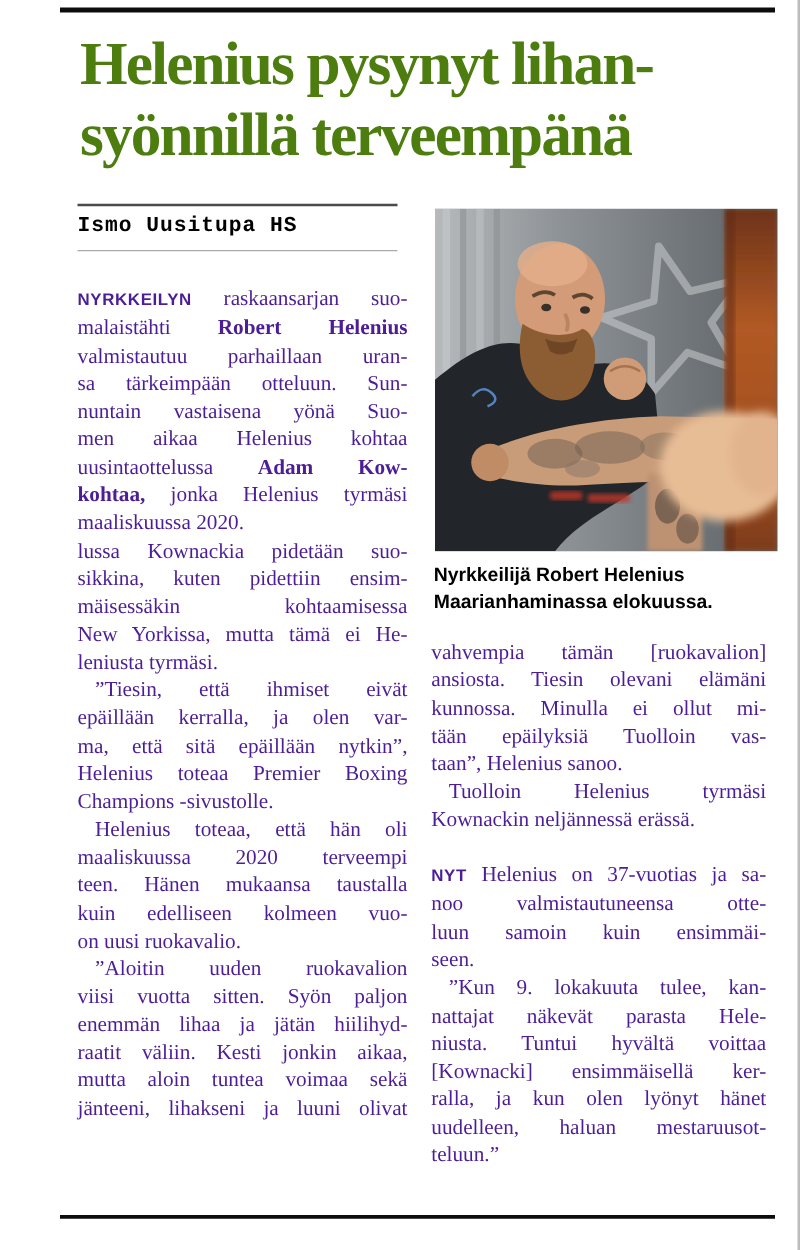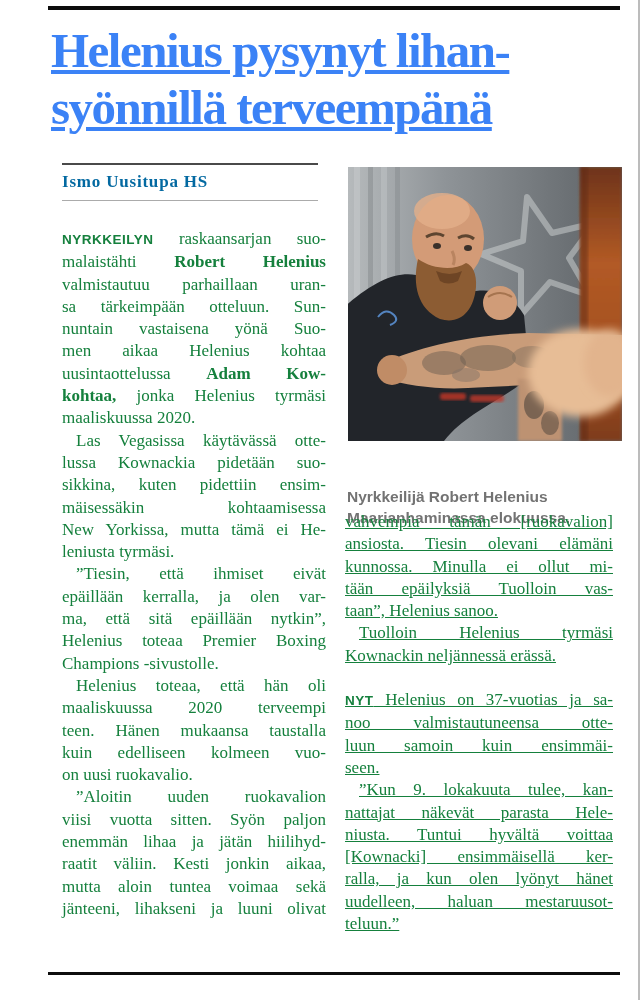--- a/index.html
+++ b/index.html
@@ -13,60 +13,60 @@
   .edge-line{
     position:absolute;right:3px;top:0;width:2px;height:1000px;
     background:#bcbcbc;
   }
   .rule-black{
     position:absolute;left:48px;width:572px;height:4px;background:#0d0d0d;
   }
   .rule-black.top{top:6px;}
   .rule-black.bottom{top:972px;height:3px;}
   .headline{
-    position:absolute;left:51px;top:22px;width:560px;
+    position:absolute;left:64px;top:22px;width:560px;
     font-family:"Liberation Serif", serif;
-    font-weight:bold;color:#3b82f6;
-    font-size:49px;line-height:57px;letter-spacing:-1.5px;text-decoration:underline;
+    font-weight:bold;color:#4d7c0f;
+    font-size:49px;line-height:57px;letter-spacing:-1.5px;
   }
   .byline-rule-top{
     position:absolute;left:62px;top:163px;width:256px;height:2px;background:#4a4a4a;
   }
   .byline{
     position:absolute;left:62px;top:172px;width:256px;
-    font-family:Liberation Serif, serif;
-    font-weight:bold;font-size:17px;letter-spacing:0.8px;color:#0369a1;
+    font-family:Liberation Mono, monospace;
+    font-weight:bold;font-size:17px;letter-spacing:0.8px;color:#000000;
   }
   .byline-rule-bottom{
     position:absolute;left:62px;top:200px;width:256px;height:1px;background:#ababab;
   }
   .col{
     position:absolute;
-    font-size:17px;line-height:22.3px;color:#15803d;
+    font-size:17px;line-height:22.3px;color:#4c1d95;
     font-family:"Liberation Serif", serif;
   }
   .col1{left:62px;top:228px;width:264px;}
-  .col2{left:345px;top:511px;width:268px;text-decoration:underline;}
+  .col2{left:345px;top:511px;width:268px;}
   .bodyline{text-align:justify;text-align-last:justify;}
   .bodyline.parend{text-align-last:left;}
   .bodyline.indent{text-indent:14px;}
   .bodyline.secgap{margin-top:22px;}
   .b{font-weight:bold;}
   .lead{
     font-family:"Liberation Sans", sans-serif;
     font-weight:bold;font-size:13.5px;letter-spacing:0.5px;
   }
   .photo{
     position:absolute;left:348px;top:167px;width:274px;height:274px;
     background:#8b9094;overflow:hidden;
   }
   .caption{
     position:absolute;left:347px;top:450px;width:274px;
     font-family:"Liberation Sans", sans-serif;
-    font-weight:bold;font-size:15.5px;line-height:21px;color:#737373;margin-top:36px;
+    font-weight:bold;font-size:15.5px;line-height:21px;color:#000000;
   }
 </style>
 </head>
 <body>
 
 <div class="page">
 
   <div class="edge-line"></div>
 
   <div class="rule-black top"></div>
@@ -83,21 +83,20 @@
   <div class="col col1" id="col1">
       <div class="bodyline"><span class="lead">NYRKKEILYN</span><span> raskaansarjan suo-</span></div>
       <div class="bodyline"><span>malaistähti </span><span class="b">Robert Helenius</span></div>
       <div class="bodyline"><span>valmistautuu parhaillaan uran-</span></div>
       <div class="bodyline"><span>sa tärkeimpään otteluun. Sun-</span></div>
       <div class="bodyline"><span>nuntain vastaisena yönä Suo-</span></div>
       <div class="bodyline"><span>men aikaa Helenius kohtaa</span></div>
       <div class="bodyline"><span>uusintaottelussa </span><span class="b">Adam Kow-</span></div>
       <div class="bodyline"><span class="b">kohtaa,</span><span> jonka Helenius tyrmäsi</span></div>
       <div class="bodyline parend"><span>maaliskuussa 2020.</span></div>
-      <div class="bodyline indent"><span>Las Vegasissa käytävässä otte-</span></div>
       <div class="bodyline"><span>lussa Kownackia pidetään suo-</span></div>
       <div class="bodyline"><span>sikkina, kuten pidettiin ensim-</span></div>
       <div class="bodyline"><span>mäisessäkin kohtaamisessa</span></div>
       <div class="bodyline"><span>New Yorkissa, mutta tämä ei He-</span></div>
       <div class="bodyline parend"><span>leniusta tyrmäsi.</span></div>
       <div class="bodyline indent"><span>”Tiesin, että ihmiset eivät</span></div>
       <div class="bodyline"><span>epäillään kerralla, ja olen var-</span></div>
       <div class="bodyline"><span>ma, että sitä epäillään nytkin”,</span></div>
       <div class="bodyline"><span>Helenius toteaa Premier Boxing</span></div>
       <div class="bodyline parend"><span>Champions -sivustolle.</span></div>

